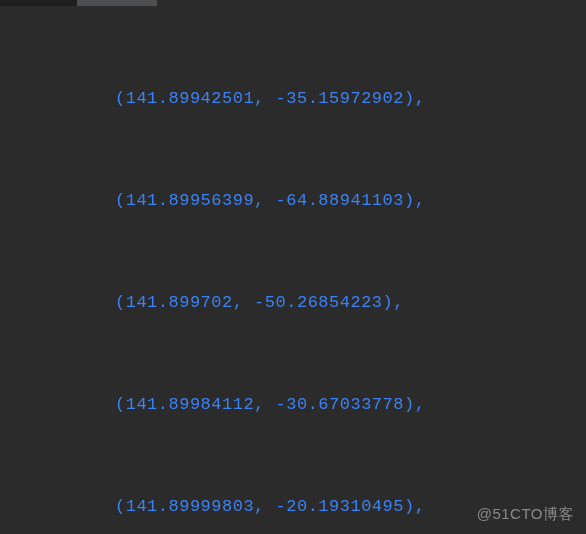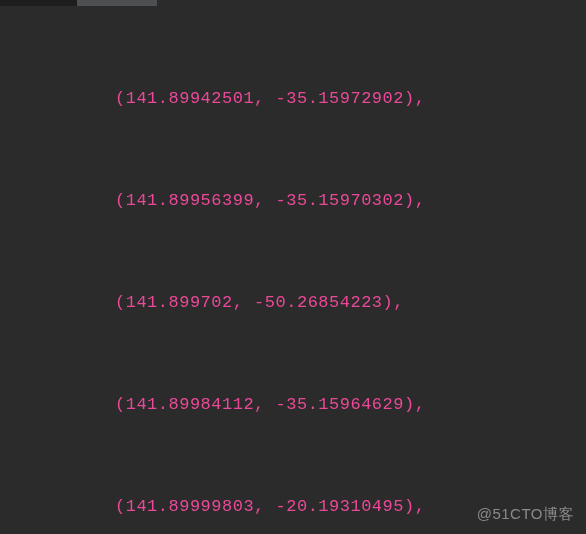--- a/index.html
+++ b/index.html
@@ -33,21 +33,21 @@
       background: #4d4f50;
       margin-left: 0;
     }
     .code-area {
       padding-top: 8px;
       padding-left: 115px;
       line-height: 34px;
       white-space: pre;
     }
     .code-line {
-      color: #ec4899;
+      color: #3b82f6;
       letter-spacing: 0.5px;
     }
     .watermark {
       position: absolute;
       right: 12px;
       bottom: 10px;
       color: #8a8a88;
       font-size: 15px;
       font-family: Arial, sans-serif;
       letter-spacing: 0.5px;
@@ -56,23 +56,23 @@
 </head>
 <body>
 
 <div class="top-strip">
   <div class="tab-inactive"></div>
   <div class="tab-active"></div>
 </div>
 
 <div class="code-area">
   <div class="code-line">(141.89942501, -35.15972902),</div>
-  <div class="code-line">(141.89956399, -35.15970302),</div>
+  <div class="code-line">(141.89956399, -64.88941103),</div>
   <div class="code-line">(141.899702, -50.26854223),</div>
-  <div class="code-line">(141.89984112, -35.15964629),</div>
+  <div class="code-line">(141.89984112, -30.67033778),</div>
   <div class="code-line">(141.89999803, -20.19310495),</div>
   
   
   
   
   
   
   
   
   

